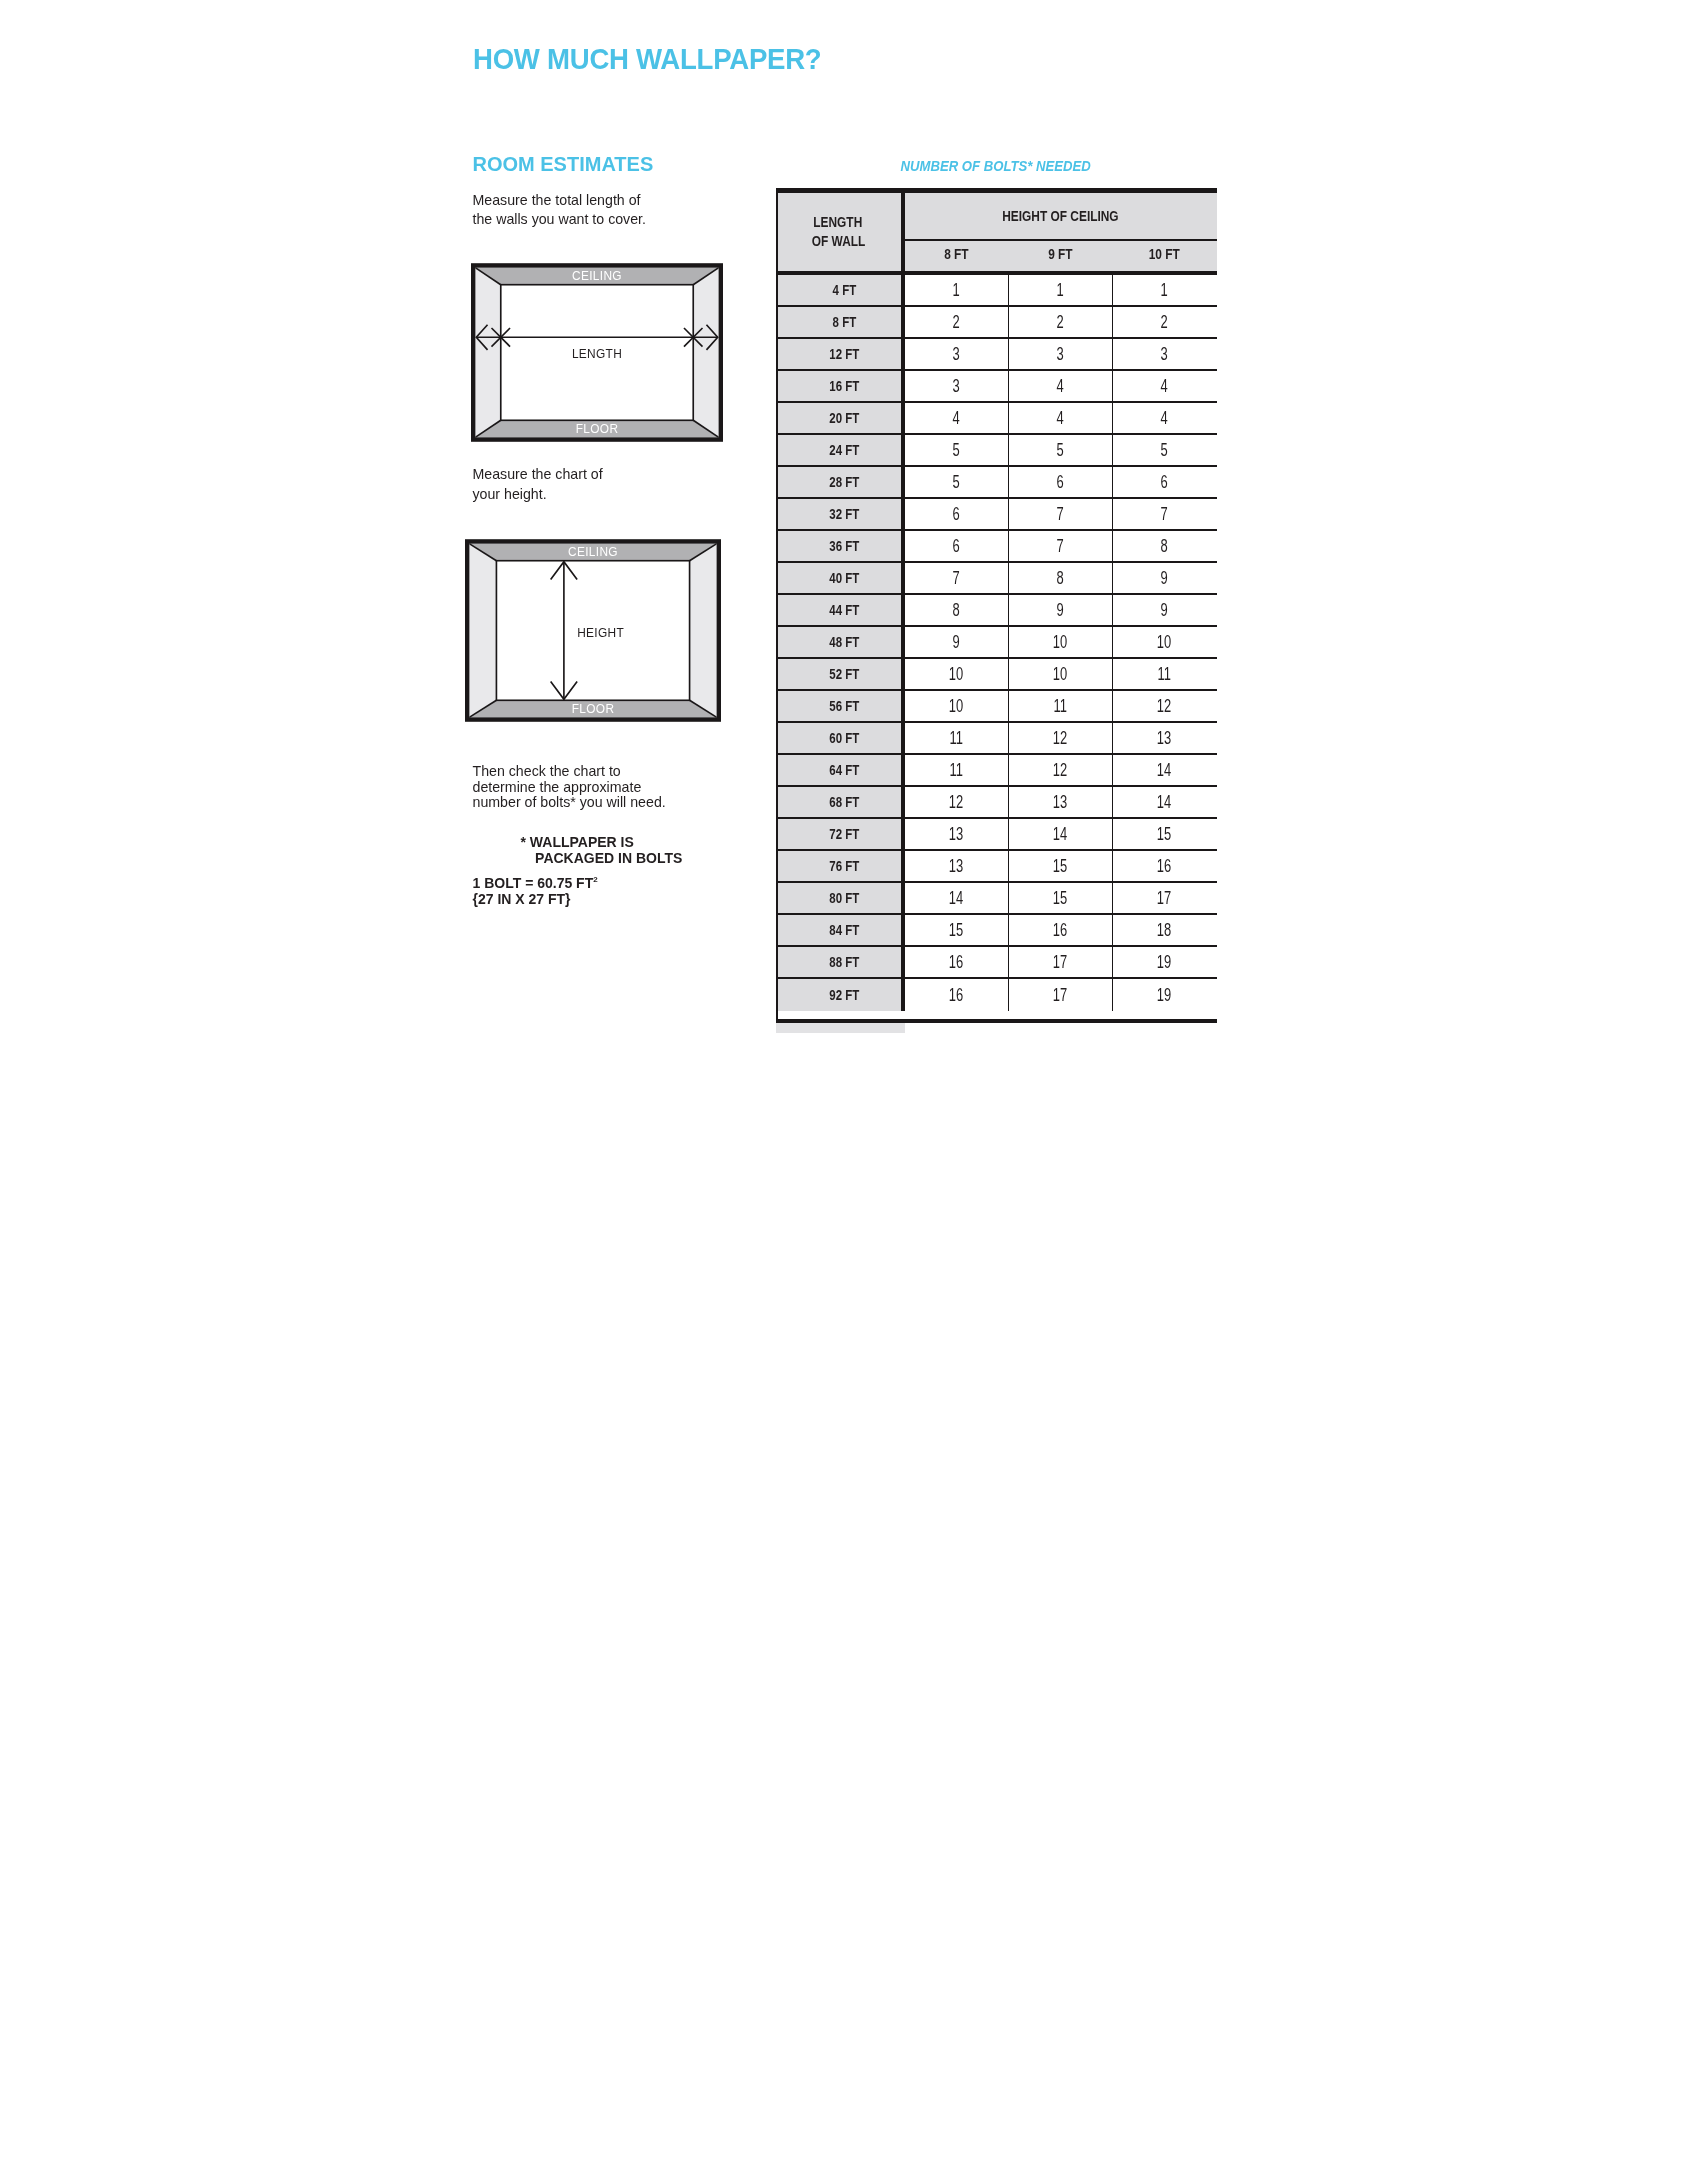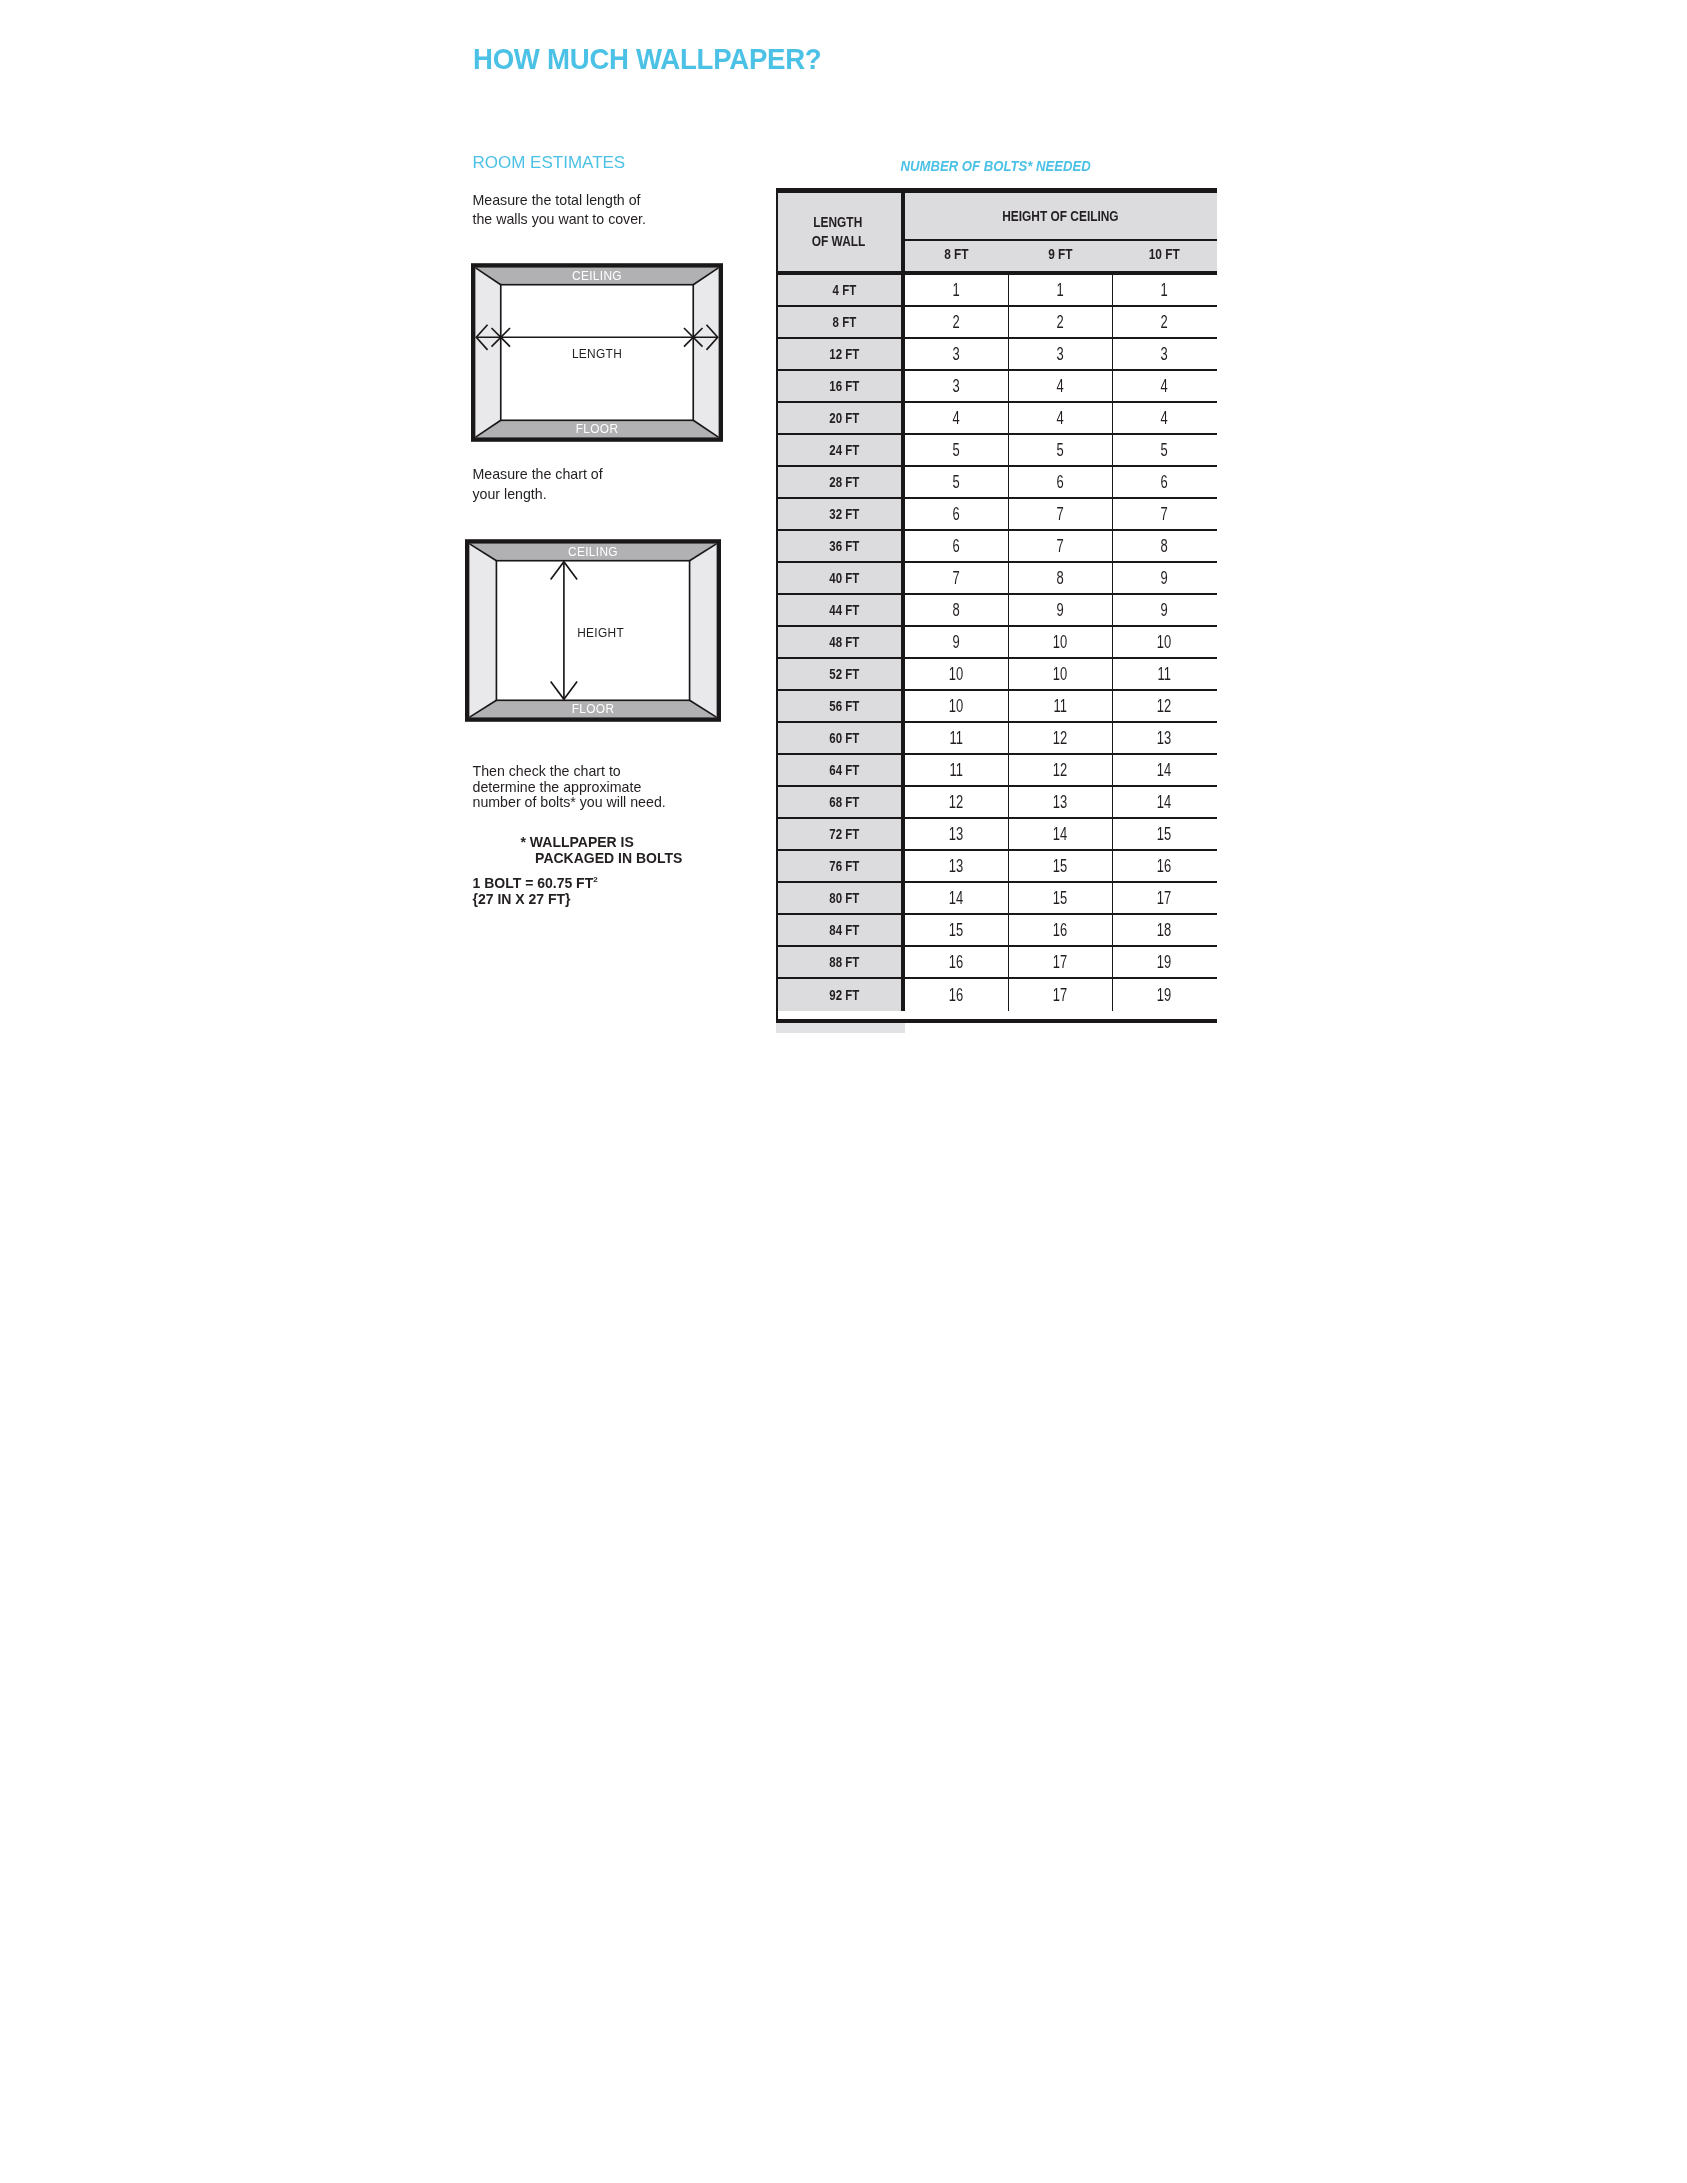--- a/index.html
+++ b/index.html
@@ -16,21 +16,21 @@
     overflow:hidden;
   }
   .abs{position:absolute;}
   
   .cx{display:inline-block;transform:scaleX(var(--sx,0.85));}
   .ox-left{transform-origin:left center;}
   
   #main-title{left:51px;top:44px;font-size:30px;font-weight:bold;color:var(--accent);
     line-height:1;letter-spacing:-0.3px;white-space:nowrap;}
   
-  .section-head{font-size:17px;font-weight:normal;color:var(--accent);line-height:1;white-space:nowrap;}
+  .section-head{font-size:20px;font-weight:bold;color:var(--accent);line-height:1;white-space:nowrap;}
   .para{font-size:14.2px;line-height:19px;color:var(--ink);white-space:nowrap;}
   #para3{line-height:15.5px;margin-top:20px;}
   .footnote{font-size:14px;font-weight:bold;line-height:16px;white-space:nowrap;margin-left:48px;}
   .boltinfo{font-size:14px;font-weight:bold;line-height:15.5px;white-space:nowrap;}
   .boltinfo sup{font-size:8px;vertical-align:super;line-height:0;}
   .footnote .indent{padding-left:14.6px;display:block;}
   
   #bolts-heading{left:354px;top:159px;width:441px;text-align:center;
     font-size:14.6px;font-weight:bold;color:var(--accent);line-height:1;font-style:italic;}
   #table-wrap{left:354px;top:188px;width:441px;height:844px;}
@@ -100,21 +100,21 @@
       <polyline points="25,93 8,112 25,131"></polyline>
       <polyline points="356,93 373,112 356,131"></polyline>
     </g>
     <text x="190.5" y="26" text-anchor="middle" font-size="18" letter-spacing="0.5" fill="#ffffff">CEILING</text>
     <text x="190.5" y="256.5" text-anchor="middle" font-size="18" letter-spacing="0.5" fill="#ffffff">FLOOR</text>
     <text x="190.5" y="143" text-anchor="middle" font-size="18" letter-spacing="0.5" fill="#231f20">LENGTH</text>
   </svg>
 
   <div class="abs para" style="left:51px;top:464px;line-height:20px">
     <div>Measure the chart of</div>
-    <div>your length.</div>
+    <div>your height.</div>
   </div>
 
   <svg class="abs" style="left:43px;top:539px" width="256" height="183" viewBox="0 0 387 276">
     <rect x="3.5" y="3.5" width="380" height="269" fill="#ffffff" stroke="#1a1718" stroke-width="7"></rect>
     <polygon points="7,7 380,7 339.5,32.5 47.5,32.5" fill="#b1b1b3"></polygon>
     <polygon points="7,269 380,269 339.5,243.5 47.5,243.5" fill="#b1b1b3"></polygon>
     <polygon points="7,7 47.5,32.5 47.5,243.5 7,269" fill="#e9e9eb"></polygon>
     <polygon points="380,7 339.5,32.5 339.5,243.5 380,269" fill="#e9e9eb"></polygon>
     <rect x="47.5" y="32.5" width="292" height="211" fill="#ffffff" stroke="#1a1718" stroke-width="2.5"></rect>
     <g stroke="#1a1718" stroke-width="2.5">

